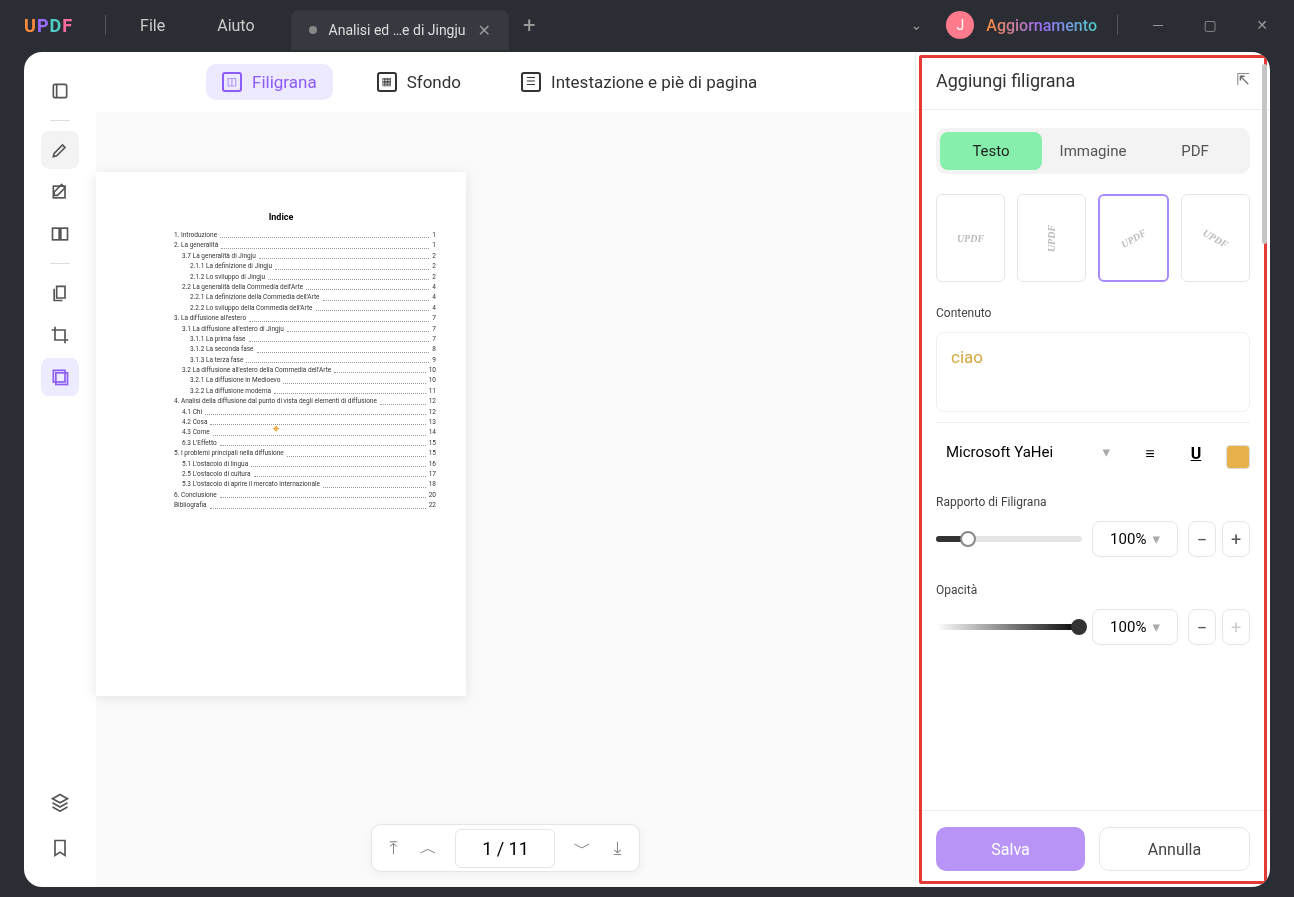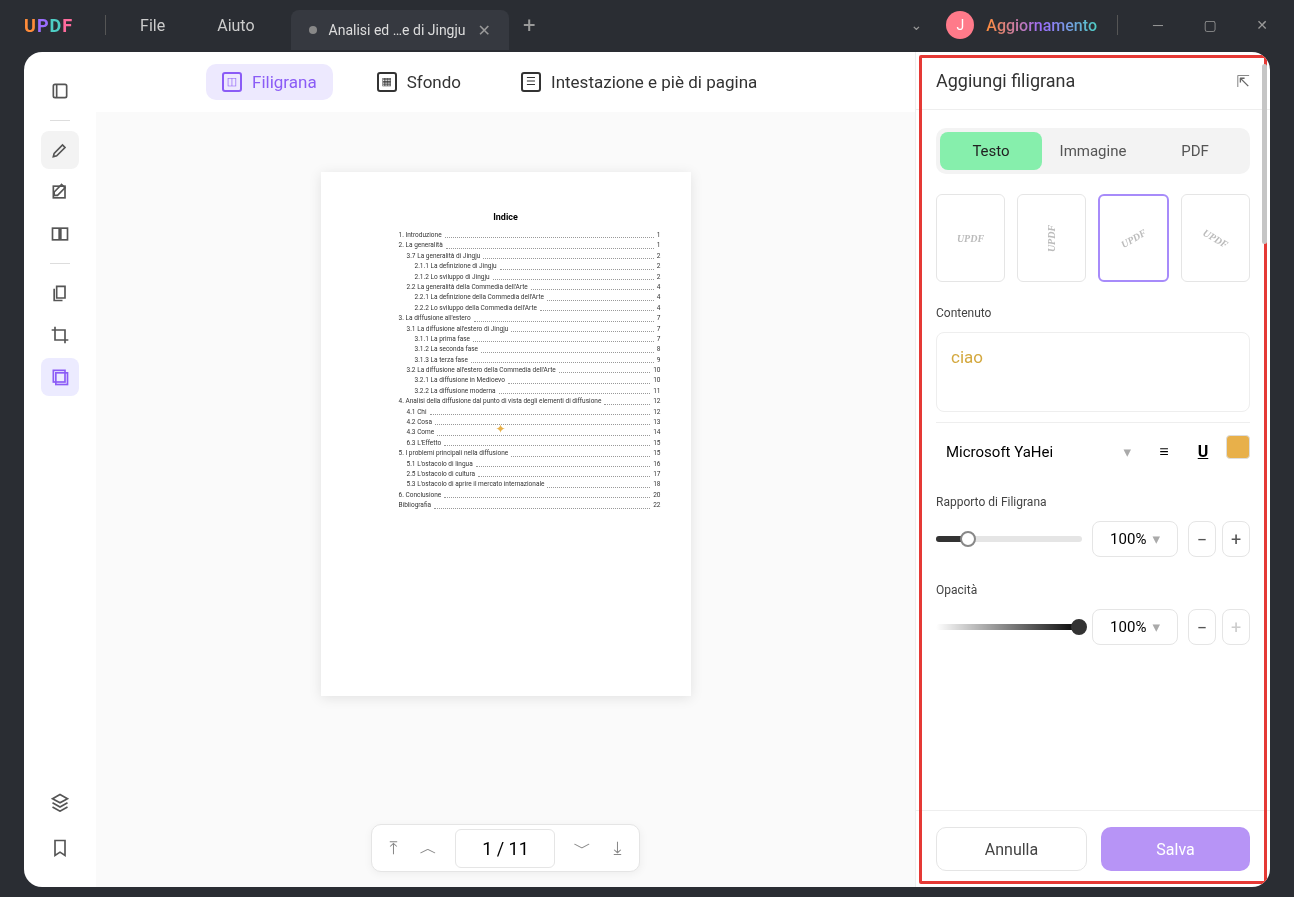--- a/index.html
+++ b/index.html
@@ -25,45 +25,45 @@
 .rail-btn { width:38px; height:38px; border-radius:8px; display:flex; align-items:center; justify-content:center; cursor:pointer; color:#555; }
 .rail-btn.active { background:#ecebff; color:#8b5cf6; }
 .rail-hover { background:#f3f3f3; }
 .rail-div { width:20px; height:1px; background:#ddd; margin:6px 0; }
 .rail-bottom { margin-top:auto; margin-bottom:20px; display:flex; flex-direction:column; gap:8px; align-items:center; }
 .main { flex:1; display:flex; flex-direction:column; position:relative; }
 .top-tabs { height:60px; display:flex; align-items:center; gap:28px; padding-left:110px; border-bottom:1px solid transparent; }
 .ttab { display:flex; align-items:center; gap:10px; padding:8px 16px; border-radius:10px; cursor:pointer; font-size:17px; color:#333; }
 .ttab.active { background:#ede9fe; color:#8b5cf6; }
 .ttab-ico { width:20px; height:20px; border:2px solid currentColor; border-radius:3px; display:flex; align-items:center; justify-content:center; font-size:11px; }
-.doc-area { flex:1; background:#fafafa; display:flex; justify-content:center; align-items:flex-start; padding-top:60px; position:relative; }
+.doc-area { flex:1; background:#fafafa; display:flex; align-items:flex-start; padding-top:60px; position:relative; }
 .page { width:370px; height:524px; background:#fff; box-shadow:0 2px 12px rgba(0,0,0,.1); padding:40px 30px; position:relative; }
 .page h4 { text-align:center; font-size:9px; font-weight:700; margin-bottom:8px; }
 .toc { font-size:6.5px; line-height:1.6; color:#333; }
 .toc div { display:flex;margin-left:48px; }
 .toc .dots { flex:1; border-bottom:1px dotted #999; margin:0 3px 2px 3px; }
 .wm-mark { position:absolute; top:250px; left:175px; color:#e8b04a; font-size:12px; }
 .pager { position:absolute; bottom:15px; left:50%; transform:translateX(-50%); background:#fff; border:1px solid #e5e5e5; border-radius:10px; height:48px; display:flex; align-items:center; padding:0 14px; gap:14px; box-shadow:0 2px 8px rgba(0,0,0,.05); }
 .pg-btn { color:#888; cursor:pointer; padding:4px; font-size:18px; }
 .pg-input { border:1px solid #e5e5e5; border-radius:6px; padding:8px 20px; font-size:18px; text-align:center; min-width:100px; }
 .right-panel { width:355px; border-left:1px solid #eee; display:flex; flex-direction:column; position:relative; }
 .rp-highlight { position:absolute; inset:3px; border:3px solid #e53935; border-radius:2px; pointer-events:none; }
-.rp-header { padding:18px 20px; display:flex; align-items:flex-end; justify-content:space-between; border-bottom:1px solid #eee; }
+.rp-header { padding:18px 20px; display:flex; align-items:flex-start; justify-content:space-between; border-bottom:1px solid #eee; }
 .rp-title { font-size:18px; color:#333; }
 .rp-body { flex:1; overflow-y:auto; padding:18px 20px; }
 .type-tabs { background:#f3f3f3; border-radius:10px; padding:4px; display:flex; margin-bottom:20px; }
 .type-tab { flex:1; text-align:center; padding:10px 0; font-size:15px; color:#555; cursor:pointer; border-radius:8px; }
 .type-tab.active { background:#86efac; color:#222; }
 .presets { display:flex; gap:12px; margin-bottom:24px; }
 .preset { flex:1; height:88px; border:1px solid #e5e5e5; border-radius:6px; background:#fff; display:flex; align-items:center; justify-content:center; cursor:pointer; position:relative; }
 .preset.sel { border:2px solid #a78bfa; }
 .preset-txt { font-size:10px; font-style:italic; color:#bbb; font-weight:700; font-family:Georgia,serif; }
 .section-lbl { font-size:12px; color:#444; margin-bottom:12px; }
 .content-box { border:1px solid #eee; border-radius:8px; padding:14px; min-height:80px; font-size:17px; color:#d4a940; margin-bottom:10px; }
-.font-row { display:flex; align-items:flex-start; gap:7px; border-top:1px solid #eee; padding-top:12px; margin-bottom:26px; }
+.font-row { display:flex; align-items:flex-end; gap:14px; border-top:1px solid #eee; padding-top:12px; margin-bottom:26px; }
 .font-sel { flex:1; display:flex; align-items:center; justify-content:space-between; padding:8px 10px; border-radius:6px; cursor:pointer; font-size:15px; }
 .icon-btn { width:32px; height:32px; display:flex; align-items:center; justify-content:center; cursor:pointer; border-radius:4px; font-size:16px; }
 .color-sw { width:24px; height:24px; background:#e8b04a; border-radius:4px; border:1px solid #ddd; cursor:pointer; }
 .slider-row { display:flex; align-items:center; gap:10px; margin-bottom:26px; }
 .slider { flex:1; height:6px; background:#e5e5e5; border-radius:3px; position:relative; cursor:pointer; }
 .slider-fill { position:absolute; left:0; top:0; bottom:0; background:#333; border-radius:3px; }
 .slider-thumb { position:absolute; top:50%; width:16px; height:16px; background:#fff; border:2px solid #888; border-radius:50%; transform:translate(-50%,-50%); }
 .slider-grad { background:linear-gradient(90deg, rgba(0,0,0,0), #000); }
 .val-box { border:1px solid #e5e5e5; border-radius:8px; padding:8px 10px; display:flex; align-items:center; gap:6px; font-size:15px; min-width:86px; justify-content:center; }
 .step-btn { width:28px; height:36px; border:1px solid #e5e5e5; border-radius:8px; display:flex; align-items:center; justify-content:center; cursor:pointer; font-size:18px; color:#555; }
@@ -393,17 +393,17 @@
             <span>100%</span>
             <span style="color:#aaa;">▾</span>
           </div>
         <div class="step-grp">
           <div class="step-btn">−</div>
           <div class="step-btn" style="color:#ccc;">+</div>
         </div>
       </div>
     </div>
     <div class="rp-footer">
+      <div class="btn btn-primary">Salva</div>
       <div class="btn btn-secondary">Annulla</div>
-      <div class="btn btn-primary">Salva</div>
     </div>
   </div>
 </div>
 
 </body></html>

